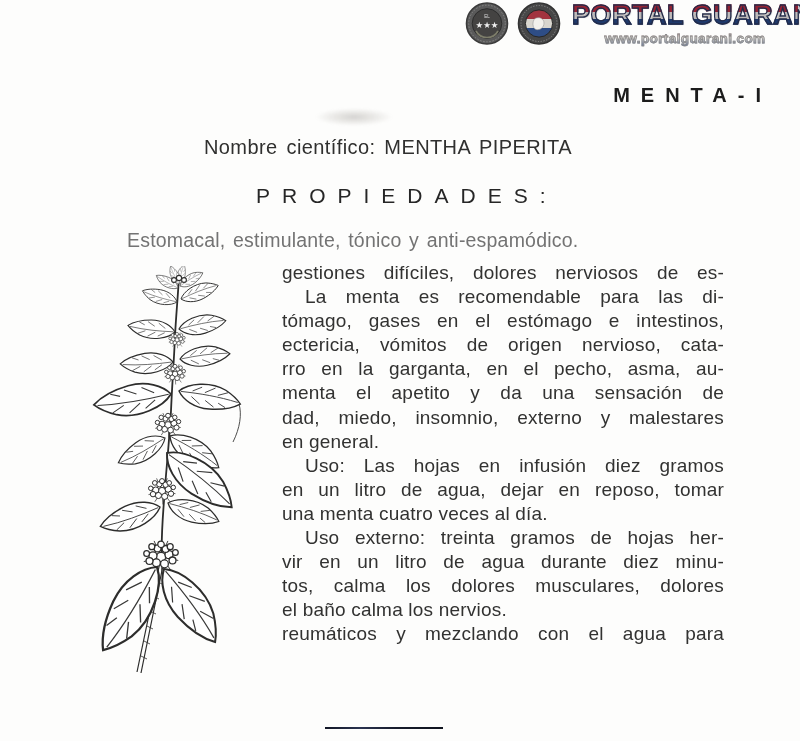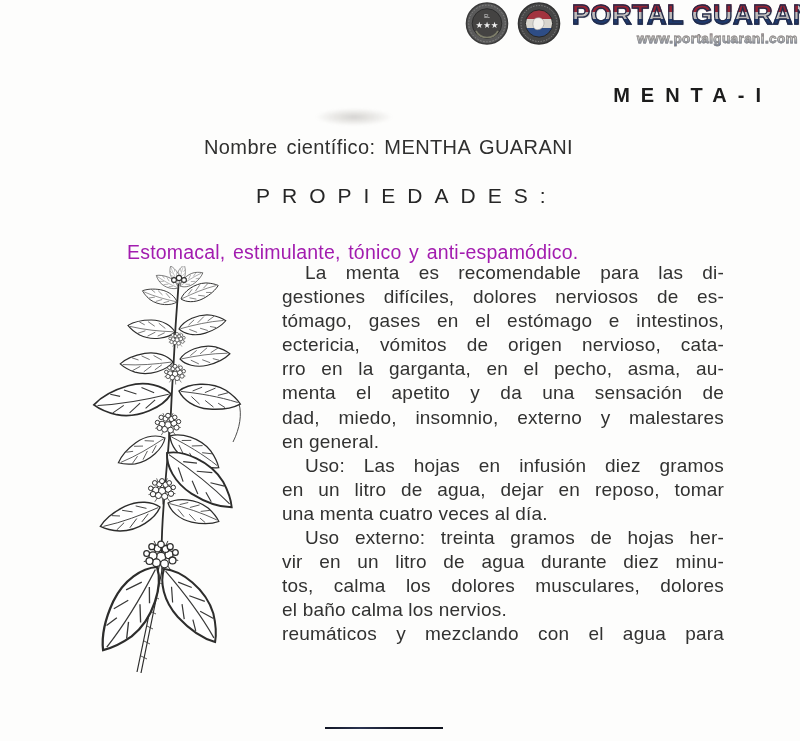--- a/index.html
+++ b/index.html
@@ -20,21 +20,21 @@
     background:linear-gradient(180deg,#b22233 0%,#b22233 36%,#ece7e0 36%,#ece7e0 62%,#1d3f7a 62%,#1d3f7a 100%);
     -webkit-background-clip:text;background-clip:text;color:transparent;
     -webkit-text-stroke:1.3px #232b49;
     text-shadow:1px 1px 1px rgba(40,40,60,0.25);
   }
   .brandurl{
     margin-top:1px;font-size:13.5px;font-weight:700;letter-spacing:0.4px;
     white-space:nowrap;
     background:linear-gradient(180deg,#a8weights 0%,#9a6a70 30%,#d8d4ce 50%,#5d6f96 100%);
     background:linear-gradient(180deg,#9a6a70 0%,#d8d4ce 45%,#5d6f96 100%);
-    -webkit-background-clip:text;background-clip:text;color:transparent;text-align:right;
+    -webkit-background-clip:text;background-clip:text;color:transparent;
     -webkit-text-stroke:0.8px #8d8d8d;
   }
 
   
   .title{
     position:absolute;top:84px;left:0;width:772px;text-align:right;
     font-size:20px;font-weight:700;letter-spacing:11px;color:#1c1c1c;
   }
   .smudge{
     position:absolute;top:108px;left:315px;width:78px;height:18px;border-radius:50%;
@@ -43,22 +43,22 @@
   }
   .sci{
     position:absolute;top:136px;left:204px;
     font-size:20px;color:#30302f;letter-spacing:0.4px;word-spacing:3px;white-space:nowrap;
   }
   .props{
     position:absolute;top:184px;left:256px;
     font-size:21px;color:#262626;letter-spacing:12px;white-space:nowrap;
   }
   .summary{
-    position:absolute;top:241px;left:127px;
-    font-size:19.5px;color:#a21caf;letter-spacing:0.2px;word-spacing:2px;white-space:nowrap;
+    position:absolute;top:229px;left:127px;
+    font-size:19.5px;color:#737373;letter-spacing:0.2px;word-spacing:2px;white-space:nowrap;
   }
   .bodycol{
     position:absolute;top:261px;left:282px;width:442px;
     font-size:19px;line-height:24.1px;color:#323231;letter-spacing:0.2px;
   }
   .bline{text-align:justify;text-align-last:justify;white-space:nowrap;}
   .bline.first{text-indent:23px;}
   .bline.last{text-align-last:left;}
 
   
@@ -108,27 +108,27 @@
     <path d="M19,16.5 C23,14.5 28,16.5 28,21 C28,25.5 24,28.5 20,27.5 C16.5,26.5 15.8,19.5 19,16.5 Z" fill="#f3f1ec" stroke="#9a9a9a" stroke-width="0.6"></path>
   </svg>
   <div class="brandblock">
     <div class="brand">PORTAL GUARANI</div>
     <div class="brandurl">www.portalguarani.com</div>
   </div>
 </div>
 
 <div class="title">MENTA-I</div>
 <div class="smudge"></div>
-<div class="sci">Nombre científico: MENTHA GUARANI</div>
+<div class="sci">Nombre científico: MENTHA PIPERITA</div>
 <div class="props">PROPIEDADES:</div>
 <div class="summary">Estomacal, estimulante, tónico y anti-espamódico.</div>
 
 <div class="bodycol">
+    <div class="bline">gestiones difíciles, dolores nerviosos de es-</div>
     <div class="bline first">La menta es recomendable para las di-</div>
-    <div class="bline">gestiones difíciles, dolores nerviosos de es-</div>
     <div class="bline">tómago, gases en el estómago e intestinos,</div>
     <div class="bline">ectericia, vómitos de origen nervioso, cata-</div>
     <div class="bline">rro en la garganta, en el pecho, asma, au-</div>
     <div class="bline">menta el apetito y da una sensación de</div>
     <div class="bline">dad, miedo, insomnio, externo y malestares</div>
     <div class="bline last">en general.</div>
     <div class="bline first">Uso: Las hojas en infusión diez gramos</div>
     <div class="bline">en un litro de agua, dejar en reposo, tomar</div>
     <div class="bline last">una menta cuatro veces al día.</div>
     <div class="bline first">Uso externo: treinta gramos de hojas her-</div>

